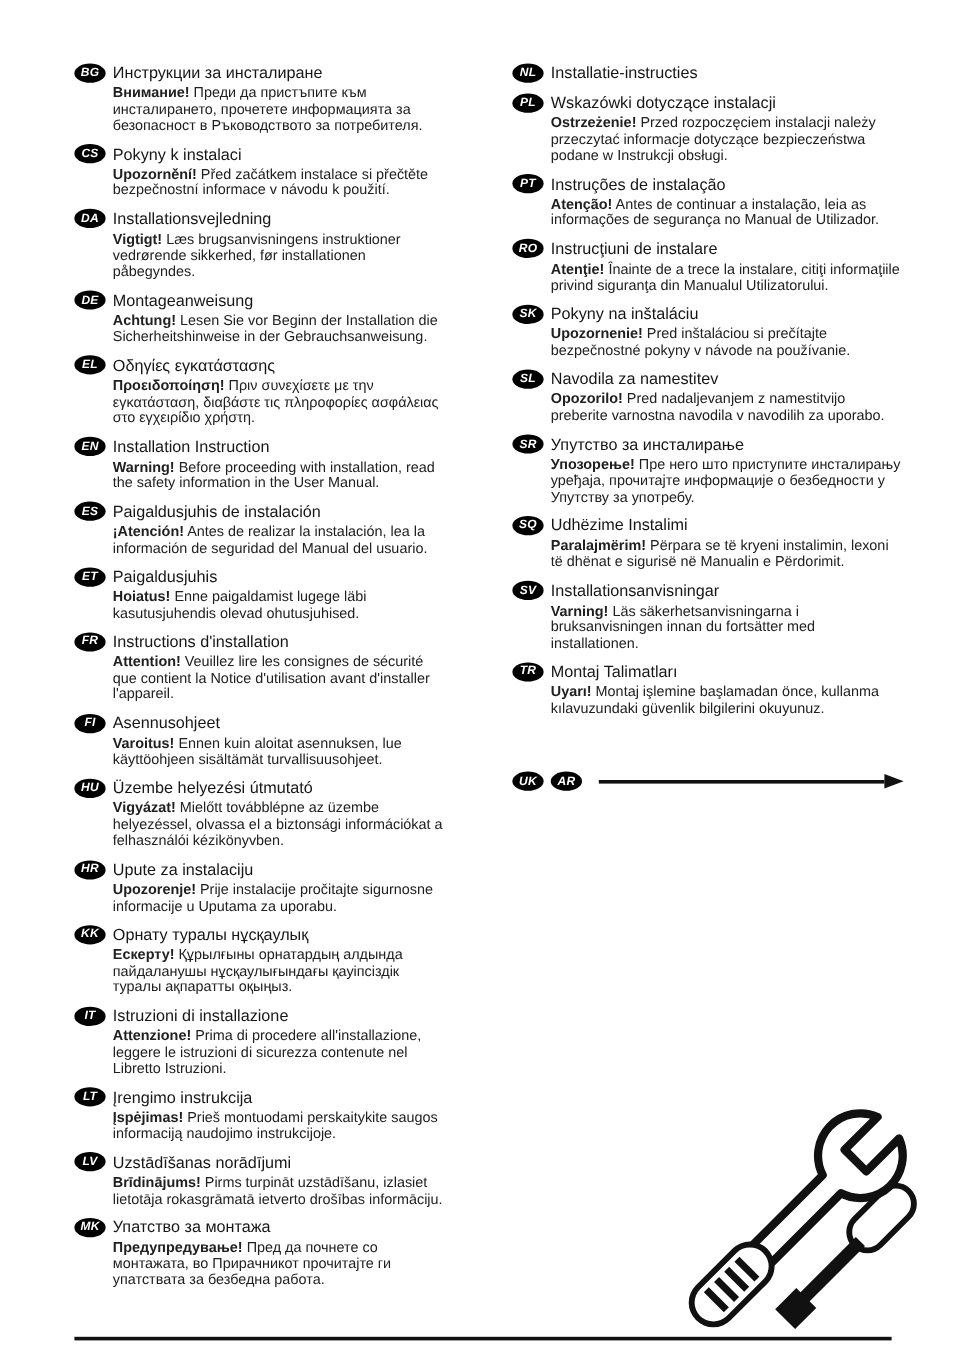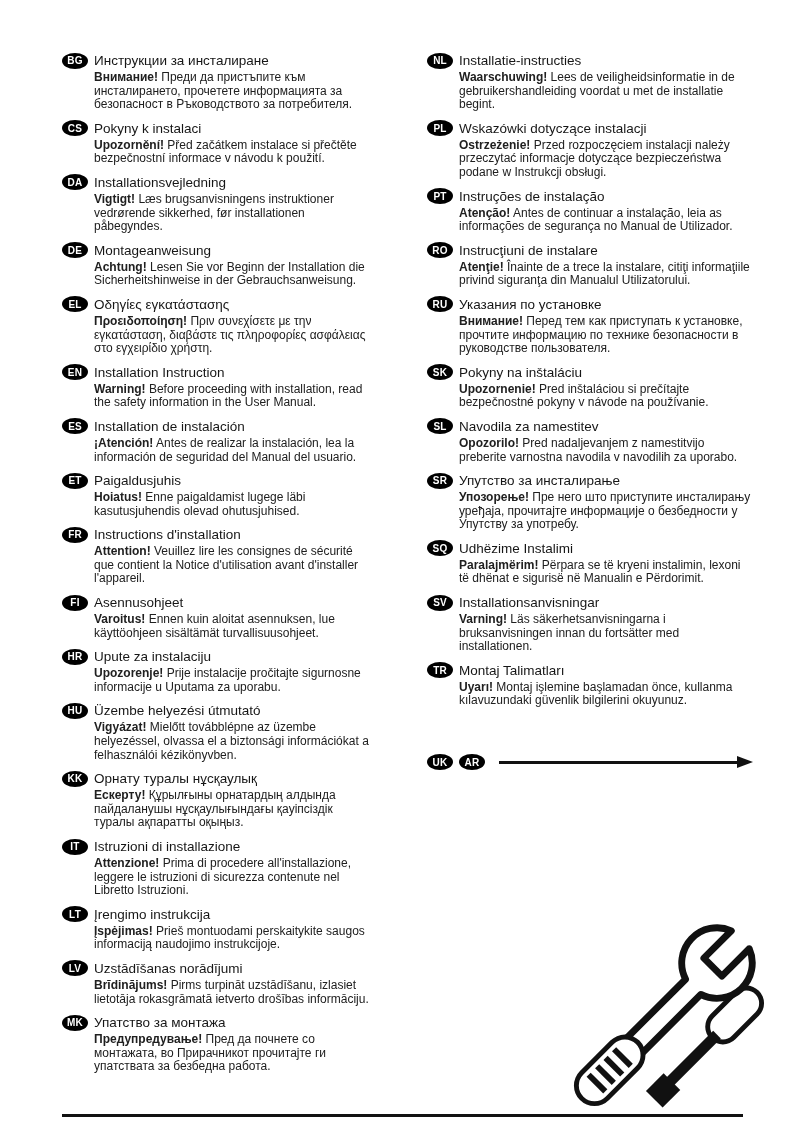--- a/index.html
+++ b/index.html
@@ -6,21 +6,21 @@
   html,body { background:#ffffff; }
   body { font-family:"Liberation Sans", sans-serif; color:#1c1c1c; }
   .page { position:relative; width:802px; height:1136px; background:#fff; overflow:hidden; margin:0 auto; }
   .col { position:absolute; top:52px; }
   .col-left  { left:62px;  width:308px; }
   .col-right { left:427px; width:326px; }
   .entry { margin-bottom:8px; }
   .entry-head { display:flex; align-items:center; gap:6px; margin-bottom:2px; }
   .badge {
     flex:0 0 auto; width:26px; height:16px; background:#000; border-radius:50%;
-    color:#fff; font-weight:bold; font-size:10px;
+    color:#fff; font-weight:bold; font-style:italic; font-size:10px;
     display:inline-flex; align-items:center; justify-content:center; letter-spacing:.2px;
   }
   .title { font-size:13.5px; line-height:17px; color:#161616; white-space:nowrap; }
   .entry-body { margin-left:32px; font-size:12px; line-height:13.6px; color:#202020; }
   .entry-body b { font-weight:bold; }
   .ukar-row { display:flex; align-items:center; gap:6px; margin-top:46px; }
   .arrow { flex:1; display:flex; align-items:center; margin-left:8px; }
   .arrow-line { flex:1; height:3px; background:#111; }
   .arrow-head {
     width:0; height:0;
@@ -75,21 +75,21 @@
       <div class="entry">
     <div class="entry-head">
       <span class="badge">EN</span>
       <span class="title">Installation Instruction</span>
     </div>
     <div class="entry-body"><b>Warning!</b><span> Before proceeding with installation, read the safety information in the User Manual.</span></div>
   </div>
       <div class="entry">
     <div class="entry-head">
       <span class="badge">ES</span>
-      <span class="title">Installation de instalación</span>
+      <span class="title">Paigaldusjuhis de instalación</span>
     </div>
     <div class="entry-body"><b>¡Atención!</b><span> Antes de realizar la instalación, lea la información de seguridad del Manual del usuario.</span></div>
   </div>
       <div class="entry">
     <div class="entry-head">
       <span class="badge">ET</span>
       <span class="title">Paigaldusjuhis</span>
     </div>
     <div class="entry-body"><b>Hoiatus!</b><span> Enne paigaldamist lugege läbi kasutusjuhendis olevad ohutusjuhised.</span></div>
   </div>
@@ -102,34 +102,34 @@
   </div>
       <div class="entry">
     <div class="entry-head">
       <span class="badge">FI</span>
       <span class="title">Asennusohjeet</span>
     </div>
     <div class="entry-body"><b>Varoitus!</b><span> Ennen kuin aloitat asennuksen, lue käyttöohjeen sisältämät turvallisuusohjeet.</span></div>
   </div>
       <div class="entry">
     <div class="entry-head">
+      <span class="badge">HU</span>
+      <span class="title">Üzembe helyezési útmutató</span>
+    </div>
+    <div class="entry-body"><b>Vigyázat!</b><span> Mielőtt továbblépne az üzembe helyezéssel, olvassa el a biztonsági információkat a felhasználói kézikönyvben.</span></div>
+  </div>
+      <div class="entry">
+    <div class="entry-head">
       <span class="badge">HR</span>
       <span class="title">Upute za instalaciju</span>
     </div>
     <div class="entry-body"><b>Upozorenje!</b><span> Prije instalacije pročitajte sigurnosne informacije u Uputama za uporabu.</span></div>
   </div>
       <div class="entry">
     <div class="entry-head">
-      <span class="badge">HU</span>
-      <span class="title">Üzembe helyezési útmutató</span>
-    </div>
-    <div class="entry-body"><b>Vigyázat!</b><span> Mielőtt továbblépne az üzembe helyezéssel, olvassa el a biztonsági információkat a felhasználói kézikönyvben.</span></div>
-  </div>
-      <div class="entry">
-    <div class="entry-head">
       <span class="badge">KK</span>
       <span class="title">Орнату туралы нұсқаулық</span>
     </div>
     <div class="entry-body"><b>Ескерту!</b><span> Құрылғыны орнатардың алдында пайдаланушы нұсқаулығындағы қауіпсіздік туралы ақпаратты оқыңыз.</span></div>
   </div>
       <div class="entry">
     <div class="entry-head">
       <span class="badge">IT</span>
       <span class="title">Istruzioni di installazione</span>
     </div>
@@ -158,21 +158,20 @@
   </div>
     </div>
 
   <div class="col col-right">
     <div>
         <div class="entry">
     <div class="entry-head">
       <span class="badge">NL</span>
       <span class="title">Installatie-instructies</span>
     </div>
-    <div class="entry-body"><b>Waarschuwing!</b><span> Lees de veiligheidsinformatie in de gebruikershandleiding voordat u met de installatie begint.</span></div>
   </div>
         <div class="entry">
     <div class="entry-head">
       <span class="badge">PL</span>
       <span class="title">Wskazówki dotyczące instalacji</span>
     </div>
     <div class="entry-body"><b>Ostrzeżenie!</b><span> Przed rozpoczęciem instalacji należy przeczytać informacje dotyczące bezpieczeństwa podane w Instrukcji obsługi.</span></div>
   </div>
         <div class="entry">
     <div class="entry-head">
@@ -180,27 +179,20 @@
       <span class="title">Instruções de instalação</span>
     </div>
     <div class="entry-body"><b>Atenção!</b><span> Antes de continuar a instalação, leia as informações de segurança no Manual de Utilizador.</span></div>
   </div>
         <div class="entry">
     <div class="entry-head">
       <span class="badge">RO</span>
       <span class="title">Instrucţiuni de instalare</span>
     </div>
     <div class="entry-body"><b>Atenţie!</b><span> Înainte de a trece la instalare, citiţi informaţiile privind siguranţa din Manualul Utilizatorului.</span></div>
-  </div>
-        <div class="entry">
-    <div class="entry-head">
-      <span class="badge">RU</span>
-      <span class="title">Указания по установке</span>
-    </div>
-    <div class="entry-body"><b>Внимание!</b><span> Перед тем как приступать к установке, прочтите информацию по технике безопасности в руководстве пользователя.</span></div>
   </div>
         <div class="entry">
     <div class="entry-head">
       <span class="badge">SK</span>
       <span class="title">Pokyny na inštaláciu</span>
     </div>
     <div class="entry-body"><b>Upozornenie!</b><span> Pred inštaláciou si prečítajte bezpečnostné pokyny v návode na používanie.</span></div>
   </div>
         <div class="entry">
     <div class="entry-head">

